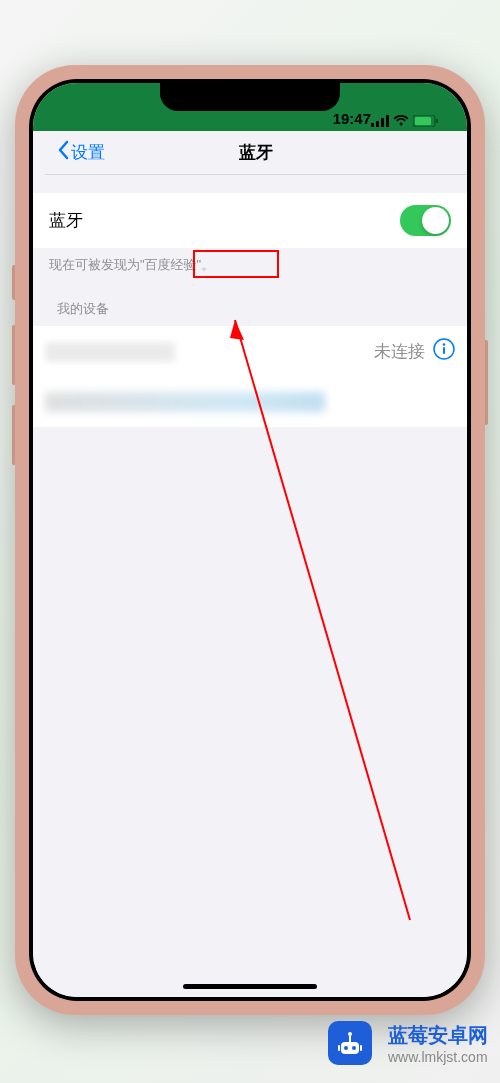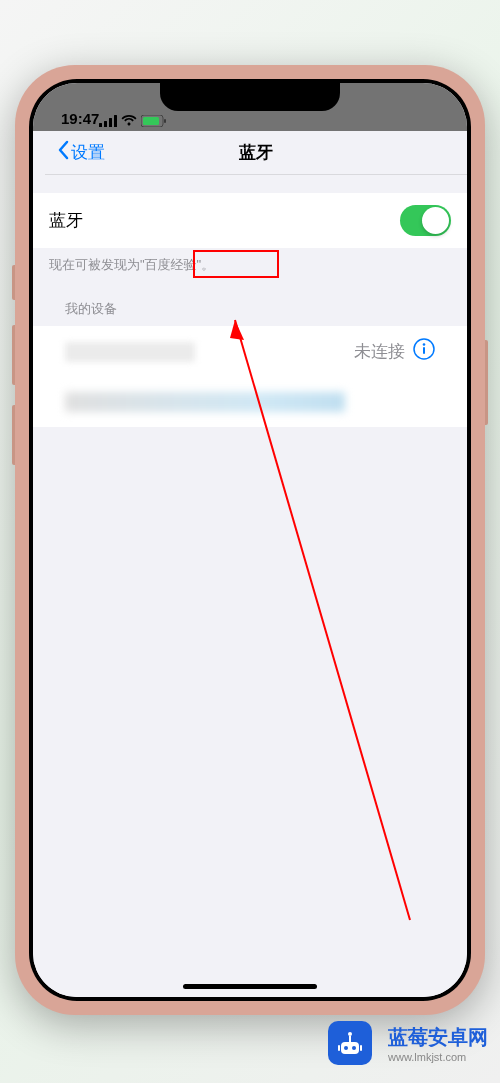--- a/index.html
+++ b/index.html
@@ -95,24 +95,24 @@
       top: 275px;
       width: 3px;
       height: 85px;
       background: #c89585;
       border-radius: 0 2px 2px 0;
     }
     
     .status-bar {
       height: 48px;
       display: flex;
-      justify-content: flex-start;
+      justify-content: flex-end;
       align-items: flex-end;
       padding: 0 28px 4px 28px;
-      background: #737373;
+      background: #15803d;
     }
     
     .status-time {
       font-size: 15px;
       font-weight: 600;
       color: #000;
     }
     
     .status-icons {
       display: flex;
@@ -208,32 +208,32 @@
       left: 160px;
       top: 2px;
       width: 86px;
       height: 28px;
       pointer-events: none;
     }
     
     .section-header {
       font-size: 13px;
       color: #8e8e93;
-      padding: 18px 16px 8px 32px;
+      padding: 18px 16px 8px 24px;
       display: flex;
       align-items: center;
       gap: 8px;
     }
     
     .device-row {
       background: #fff;
       display: flex;
       justify-content: space-between;
       align-items: center;
-      padding: 12px 32px;
+      padding: 12px 12px;
       min-height: 50px;
     }
     
     .device-name-blur {
       width: 130px;
       height: 20px;
       background: #ebebeb;
       filter: blur(3px);
       border-radius: 2px;
     }
@@ -314,21 +314,21 @@
       flex-direction: column;
     }
     
     .watermark-title {
       font-size: 20px;
       font-weight: bold;
       color: #1e5fd9;
     }
     
     .watermark-url {
-      font-size: 11px;
+      font-size: 14px;
       color: #888;
     }
   </style>
 </head>
 <body>
 
 <div class="phone-frame">
   <div class="side-button-left1"></div>
   <div class="side-button-left2"></div>
   <div class="side-button-left3"></div>

